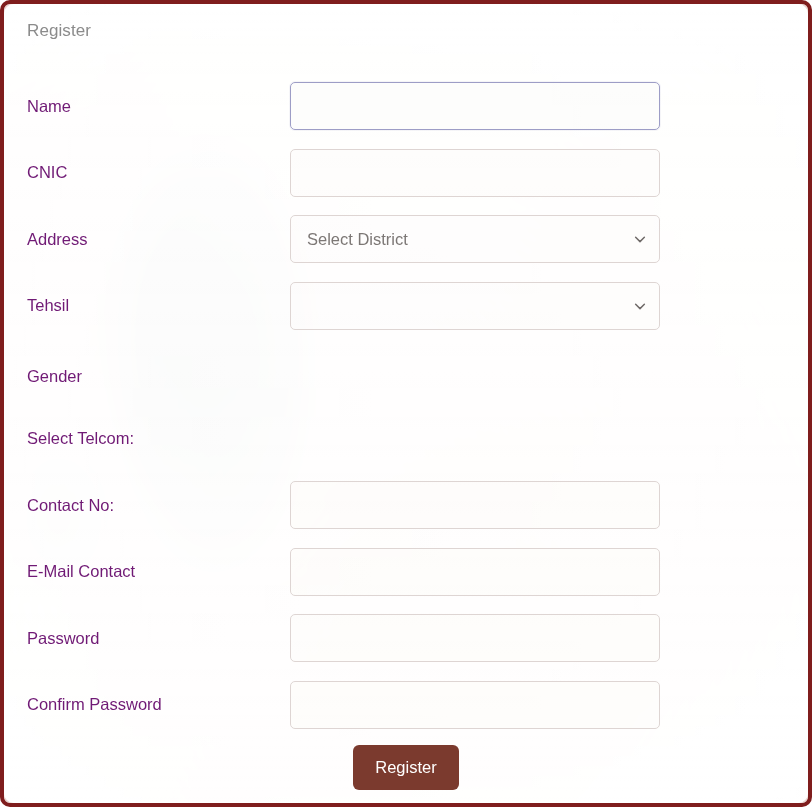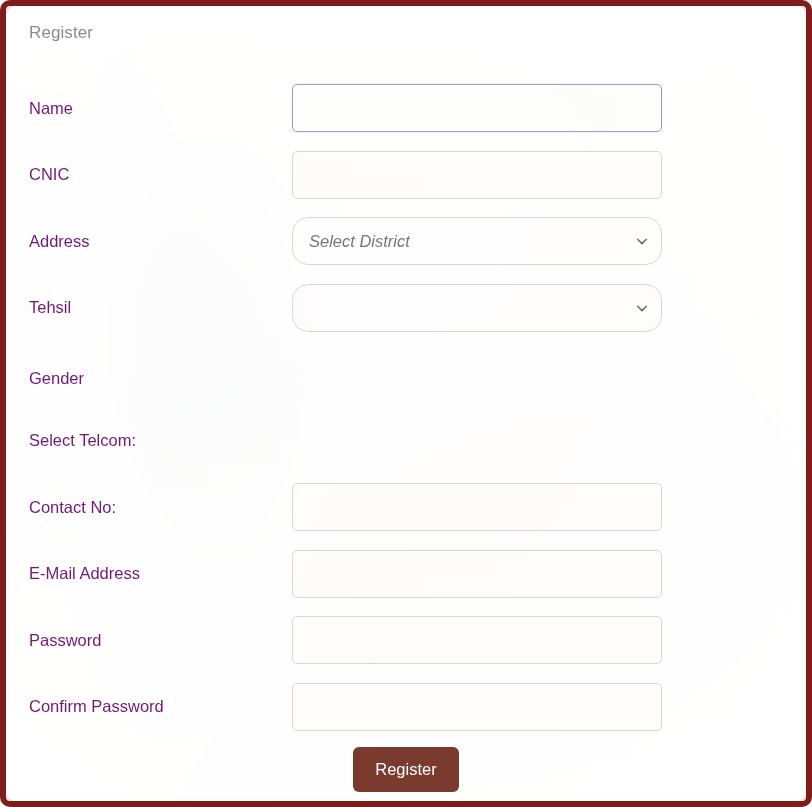--- a/index.html
+++ b/index.html
@@ -12,21 +12,21 @@
   }
 
   
   #register-card {
     position: relative;
     width: 812px;
     height: 807px;
     border-radius: 10px;
     overflow: hidden;
     background: #fbf8f8;
-    border: 6px solid #7f1d1d;
+    border: 4px solid #7f1d1d;
   }
 
   
   #bg-photo {
     position: absolute;
     inset: 0;
     z-index: 0;
     overflow: hidden;
     border-radius: 10px;
   }
@@ -132,27 +132,26 @@
     border: 1px solid #9d9dc6;
     background: rgba(252,251,250,.60);
     box-shadow: 0 0 0 1px rgba(157,157,198,.10);
   }
 
   .select-box {
     position: relative;
     width: 100%;
     height: 100%;
     border: 1px solid #ded5d3;
-    border-radius: 16px;
+    border-radius: 5px;
     background: rgba(252,250,249,.38);
     display: flex;
     align-items: center;
     padding: 0 34px 0 16px;
     cursor: pointer;
-    font-style: italic;
   }
   .select-value {
     font-size: 16.5px;
     color: #7c7775;
     white-space: nowrap;
     overflow: hidden;
     text-overflow: ellipsis;
   }
   .chevron-down-icon {
     position: absolute;
@@ -246,21 +245,21 @@
           <label class="field-label">Gender</label>
         </div>
         <div class="form-row" style="top: 410.5px;">
           <label class="field-label">Select Telcom:</label>
         </div>
         <div class="form-row" style="top: 477px;">
           <label class="field-label">Contact No:</label>
           <div class="field-control"><input type="text" class="text-input" value="" placeholder="" style=""></div>
         </div>
         <div class="form-row" style="top: 543.5px;">
-          <label class="field-label">E-Mail Address</label>
+          <label class="field-label">E-Mail Contact</label>
           <div class="field-control"><input type="text" class="text-input" value="" placeholder="" style=""></div>
         </div>
         <div class="form-row" style="top: 610px;">
           <label class="field-label">Password</label>
           <div class="field-control"><input type="password" class="text-input" value="" placeholder="" style=""></div>
         </div>
         <div class="form-row" style="top: 676.5px;">
           <label class="field-label">Confirm Password</label>
           <div class="field-control"><input type="password" class="text-input" value="" placeholder="" style=""></div>
         </div>

